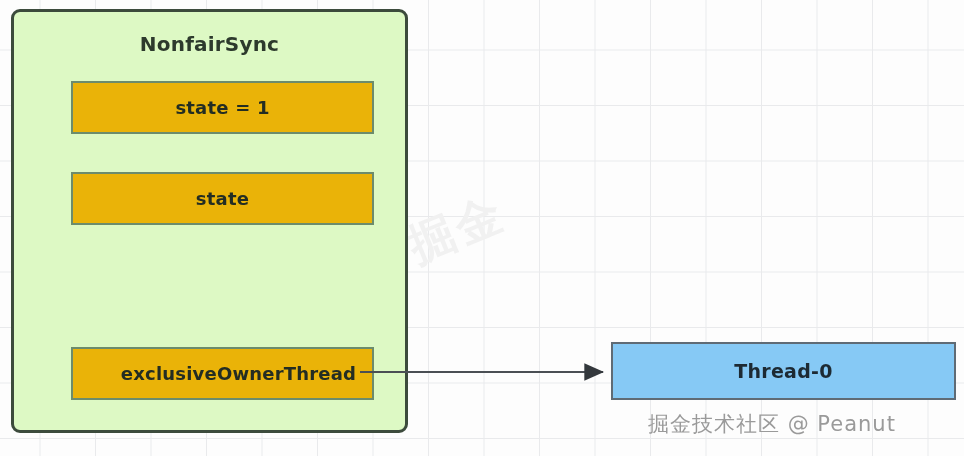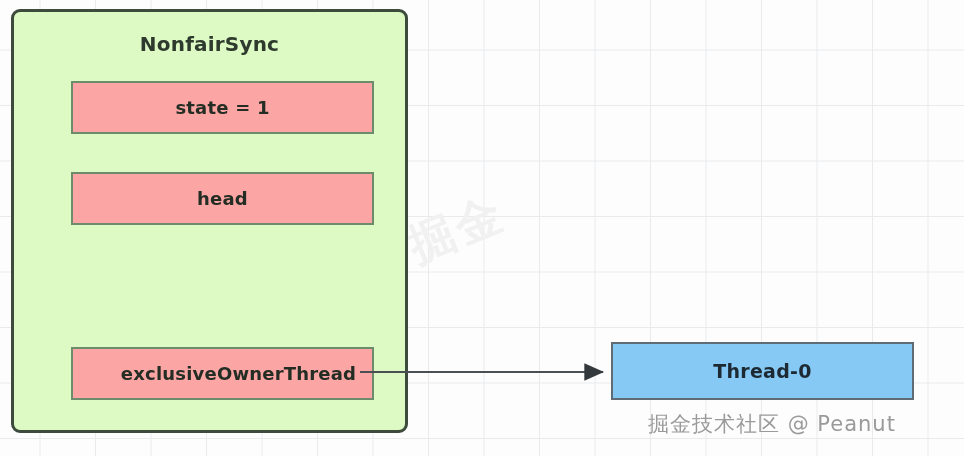--- a/index.html
+++ b/index.html
@@ -60,21 +60,21 @@
     letter-spacing: 0.2px;
   }
 
   
   .field-box {
     position: absolute;
     left: 57px;
     width: 303px;
     height: 53px;
     box-sizing: border-box;
-    background: #fca5a5;
+    background: #eab308;
     border: 2px solid #6c8c6c;
     display: flex;
     align-items: center;
     justify-content: center;
   }
   .field-label {
     font-size: 18px;
     font-weight: 700;
     color: #232d23;
     letter-spacing: 0.2px;
@@ -83,21 +83,21 @@
   .field-box.f0 { top: 69px; }
   .field-box.f1 { top: 160px; }
   .field-box.f2 { top: 248px; }
   .field-box.f3 { top: 335px; padding-left: 32px; }
 
   
   .thread-box {
     position: absolute;
     left: 611px;
     top: 342px;
-    width: 303px;
+    width: 345px;
     height: 58px;
     box-sizing: border-box;
     background: #86c9f5;
     border: 2px solid #5f6b75;
     display: flex;
     align-items: center;
     justify-content: center;
   }
   .thread-label {
     font-size: 19px;
@@ -136,21 +136,21 @@
   <div id="bg-watermark">掘金</div>
 
   <div class="sync-container">
     <div class="sync-title">NonfairSync</div>
 
     <div class="field-box f0">
       <span class="field-label">state = 1</span>
     </div>
 
     <div class="field-box f1">
-      <span class="field-label">head</span>
+      <span class="field-label">state</span>
     </div>
 
 
     <div class="field-box f3">
       <span class="field-label">exclusiveOwnerThread</span>
     </div>
   </div>
 
   <svg class="connector" width="260" height="48" viewBox="0 0 260 48">
     <defs>

